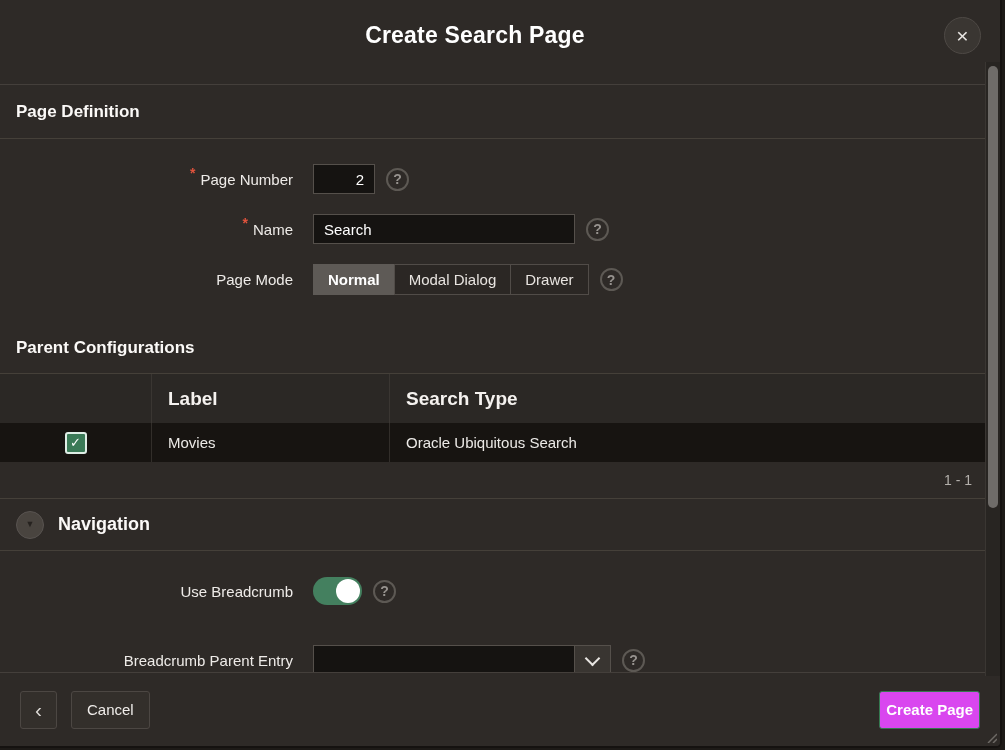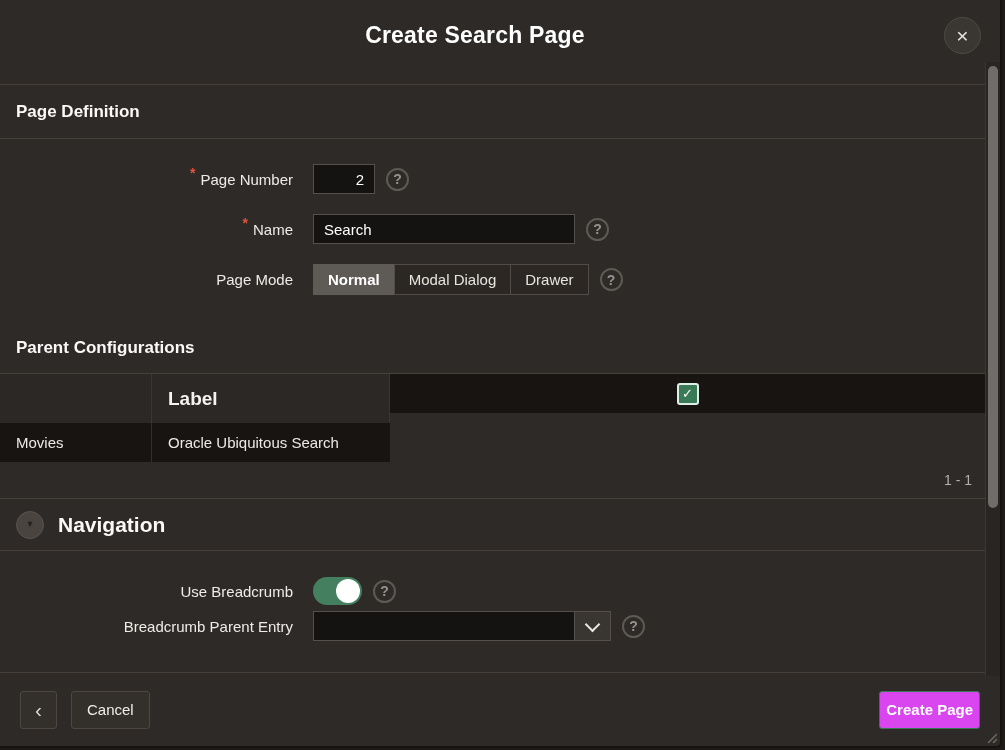--- a/index.html
+++ b/index.html
@@ -93,21 +93,21 @@
   
   .nav-header{
     height:51px;display:flex;align-items:center;gap:14px;padding:0 16px;
     border-bottom:1px solid #454039;
   }
   .collapse-btn{
     width:28px;height:28px;border-radius:50%;background:#49443f;border:1px solid #585playing3;border:1px solid #585350;
     display:flex;align-items:center;justify-content:center;cursor:pointer;padding:0;
   }
   .collapse-btn .tri{font-size:9px;color:#26221f;line-height:1;}
-  .nav-title{font-size:21px;font-weight:bold;color:#fbf9f7;}
+  .nav-title{font-size:18px;font-weight:bold;color:#fbf9f7;}
   
   .toggle{
     width:49px;height:28px;border-radius:14px;background:#44805f;position:relative;
     cursor:pointer;flex:0 0 auto;
   }
   .toggle .knob{
     position:absolute;top:2px;right:2px;width:24px;height:24px;border-radius:50%;
     background:#ffffff;
   }
   
@@ -199,40 +199,41 @@
         </div>
       </div>
 
     </div>
 
     <div class="section-heading second">Parent Configurations</div>
 
     <div class="cfg-table">
       <div class="th sep cb-cell"></div>
       <div class="th sep">Label</div>
+      <div class="th">Search Type</div>
 
       <div class="td sep cb-cell">
         <div class="checkbox">
             <span>✓</span>
           </div>
       </div>
       <div class="td sep">Movies</div>
       <div class="td">Oracle Ubiquitous Search</div>
     </div>
 
     <div class="pagination">1 - 1</div>
 
     <div class="nav-header">
       <button class="collapse-btn">
         <span class="tri">▼</span>
       </button>
       <span class="nav-title">Navigation</span>
     </div>
 
-    <div class="form-rows" style="gap:6px;padding-top:26px;">
+    <div class="form-rows" style="gap:40px;padding-top:26px;">
 
       <div class="form-row">
         <div class="row-label">
           <span>Use Breadcrumb</span>
         </div>
         <div class="ctrl">
           <div class="toggle">
             <div class="knob"></div>
           </div>
           <button class="help">?</button>

